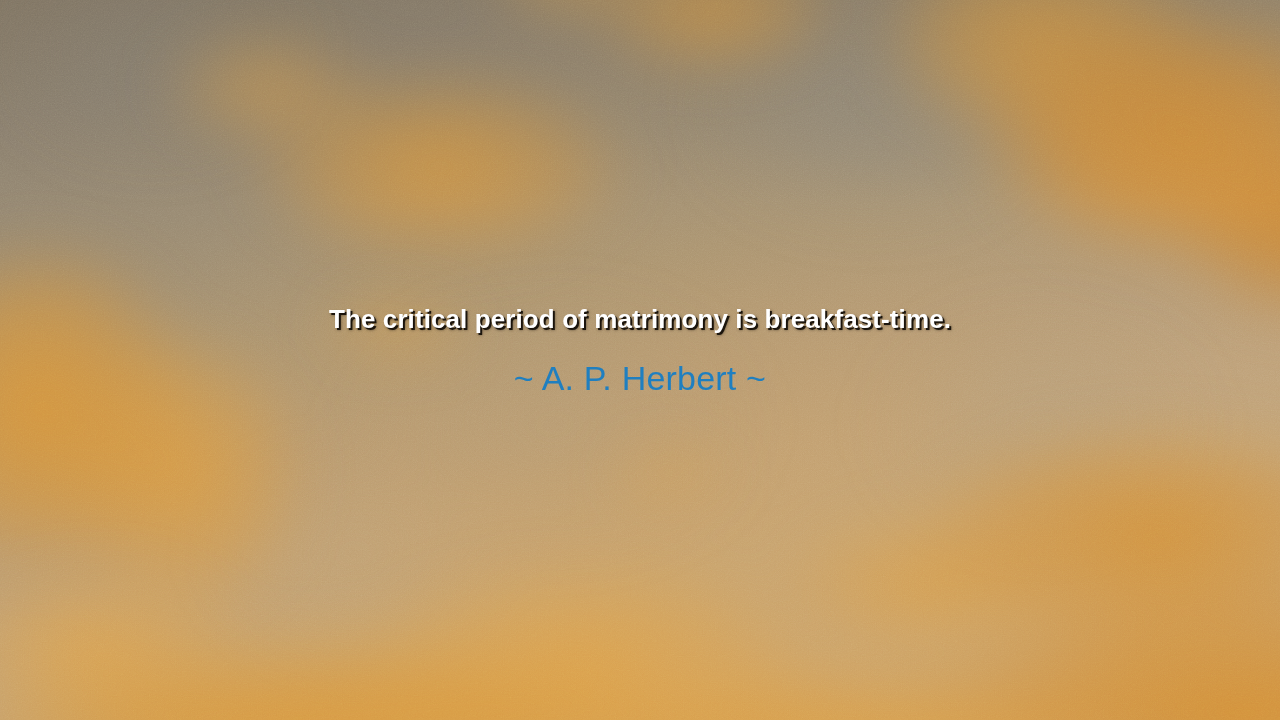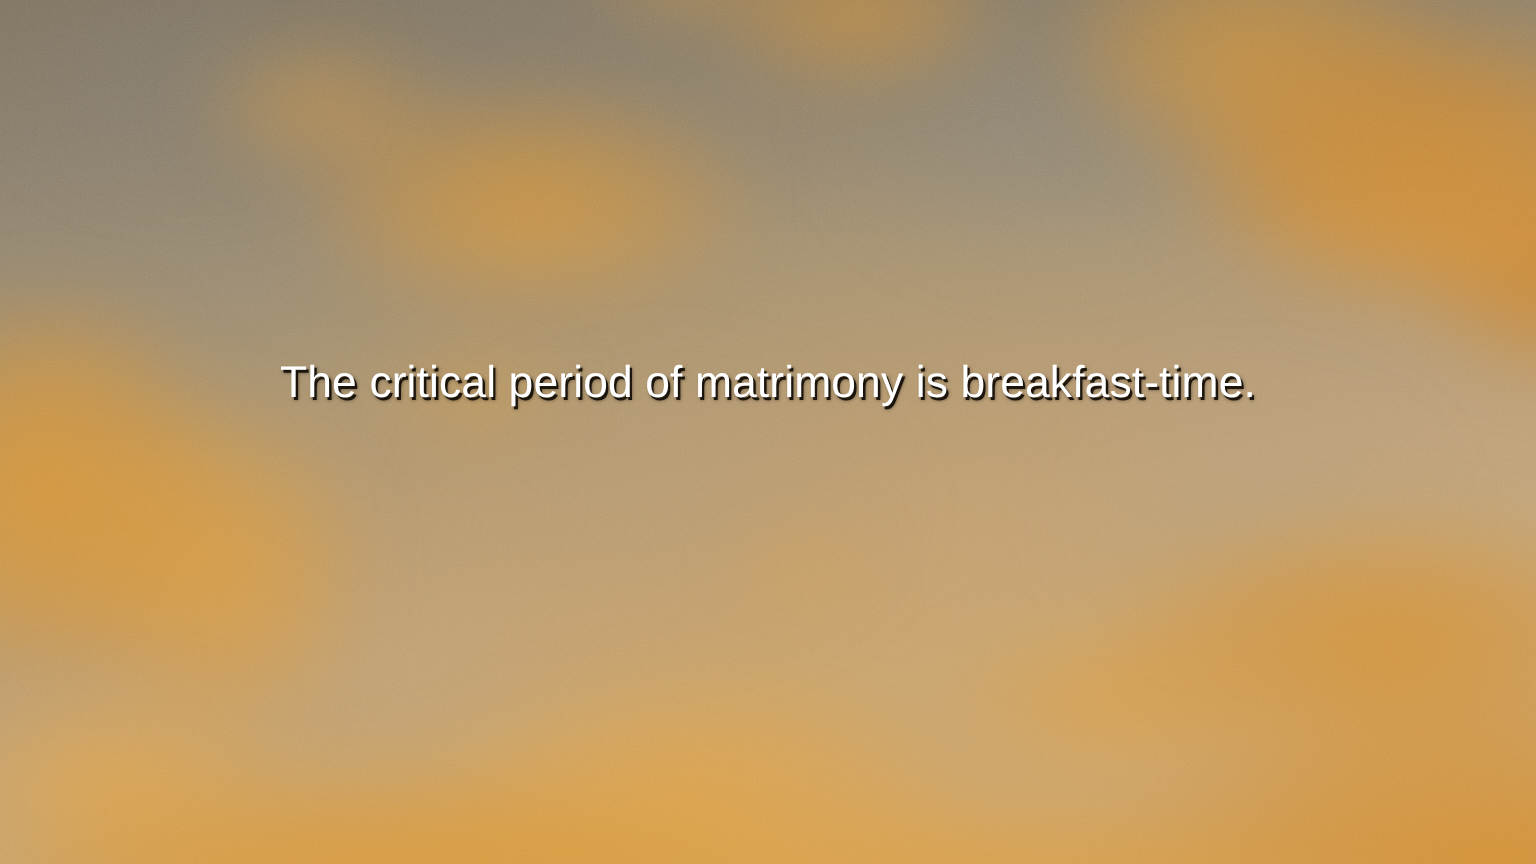--- a/index.html
+++ b/index.html
@@ -105,23 +105,23 @@
   
   #quote-block{
     position:absolute;
     left:0;right:0;
     top:296px;
     text-align:center;
     pointer-events:none;
   }
   #quote-text{
     display:block;
-    font-size:37px;
+    font-size:26px;
     line-height:46px;
-    font-weight:400;
+    font-weight:700;
     color:#ffffff;
     letter-spacing:.1px;
     white-space:nowrap;
     text-shadow:
       2px 2px 0 rgba(20,14,8,.92),
       2px 2px 3px rgba(20,14,8,.55);
   }
   #quote-author{
     display:block;
     margin-top:16px;
@@ -149,15 +149,16 @@
   <svg class="grain" width="1280" height="720" viewBox="0 0 1280 720" preserveAspectRatio="none" xmlns="http://www.w3.org/2000/svg">
     <filter id="grainFilter" x="0" y="0" width="100%" height="100%">
       <feTurbulence type="fractalNoise" baseFrequency="0.85" numOctaves="3" stitchTiles="stitch"></feTurbulence>
       <feColorMatrix type="saturate" values="0"></feColorMatrix>
     </filter>
     <rect width="1280" height="720" filter="url(#grainFilter)"></rect>
   </svg>
 
   <div id="quote-block">
     <span id="quote-text">The critical period of matrimony is breakfast-time.</span>
+    <span id="quote-author">~ A. P. Herbert ~</span>
   </div>
 
 </div>
 
 </body></html>

